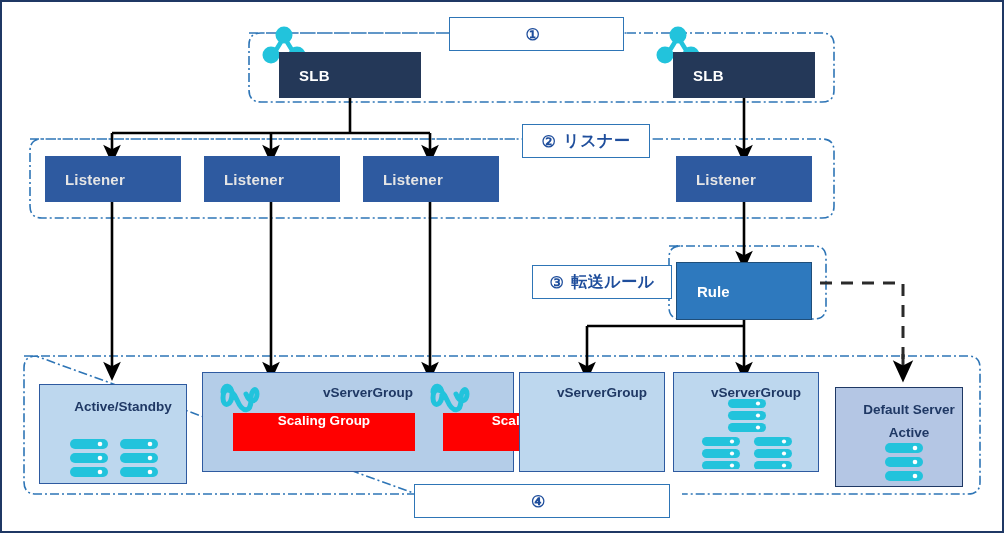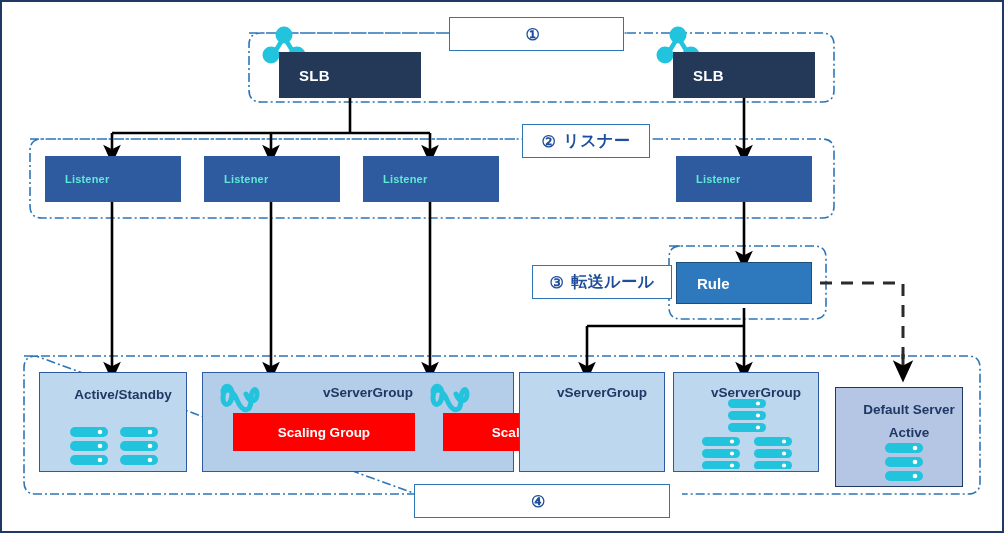--- a/index.html
+++ b/index.html
@@ -38,22 +38,22 @@
   
   .slb-box {
     background: #243858;
     color: #ffffff;
     font-size: 15px;
     letter-spacing: .3px;
   }
   
   .listener-box {
     background: #2E5AA0;
-    color: #5eead4;
-    font-size: 11px;
+    color: #e5e5e5;
+    font-size: 15px;
     letter-spacing: .2px;
   }
   
   .rule-box {
     background: #2E79BE;
     color: #ffffff;
     font-size: 15px;
     border: 1px solid #1F4E79;
   }
   
@@ -78,21 +78,21 @@
   }
   .group-title.two-line { line-height: 23px; }
   
   .scaling-box {
     position: absolute;
     background: #FF0000;
     color: #ffffff;
     font-size: 13.5px;
     font-weight: bold;
     display: flex;
-    align-items: center;
+    align-items: flex-start;
     justify-content: center;
   }
   
   .sec-label {
     position: absolute;
     background: #ffffff;
     border: 1.5px solid #2E75B6;
     color: #1F4E9C;
     font-weight: bold;
     font-size: 16px;
@@ -203,25 +203,25 @@
   <div class="node listener-box" style="left:202px; top:154px; width:136px; height:46px;">
     <span>Listener</span>
   </div>
   <div class="node listener-box" style="left:361px; top:154px; width:136px; height:46px;">
     <span>Listener</span>
   </div>
   <div class="node listener-box" style="left:674px; top:154px; width:136px; height:46px;">
     <span>Listener</span>
   </div>
 
-  <div class="node rule-box" style="left:674px; top:260px; width:136px; height:42px;">
+  <div class="node rule-box" style="left:674px; top:260px; width:136px; height:58px;">
     <span>Rule</span>
   </div>
 
-  <div class="node group-box" style="left:37px; top:370px; width:148px; height:100px;">
+  <div class="node group-box" style="left:37px; top:382px; width:148px; height:100px;">
     <span class="group-title two-line">Active/Standby</span>
     <svg class="icon-abs" style="left:24px; top:53px; width:100px; height:42px;" viewBox="0 0 100 42">
       <g fill="#22C3DC">
         <rect x="6" y="1" width="38" height="10" rx="5"></rect>
         <rect x="6" y="15" width="38" height="10" rx="5"></rect>
         <rect x="6" y="29" width="38" height="10" rx="5"></rect>
         <rect x="56" y="1" width="38" height="10" rx="5"></rect>
         <rect x="56" y="15" width="38" height="10" rx="5"></rect>
         <rect x="56" y="29" width="38" height="10" rx="5"></rect>
       </g>

